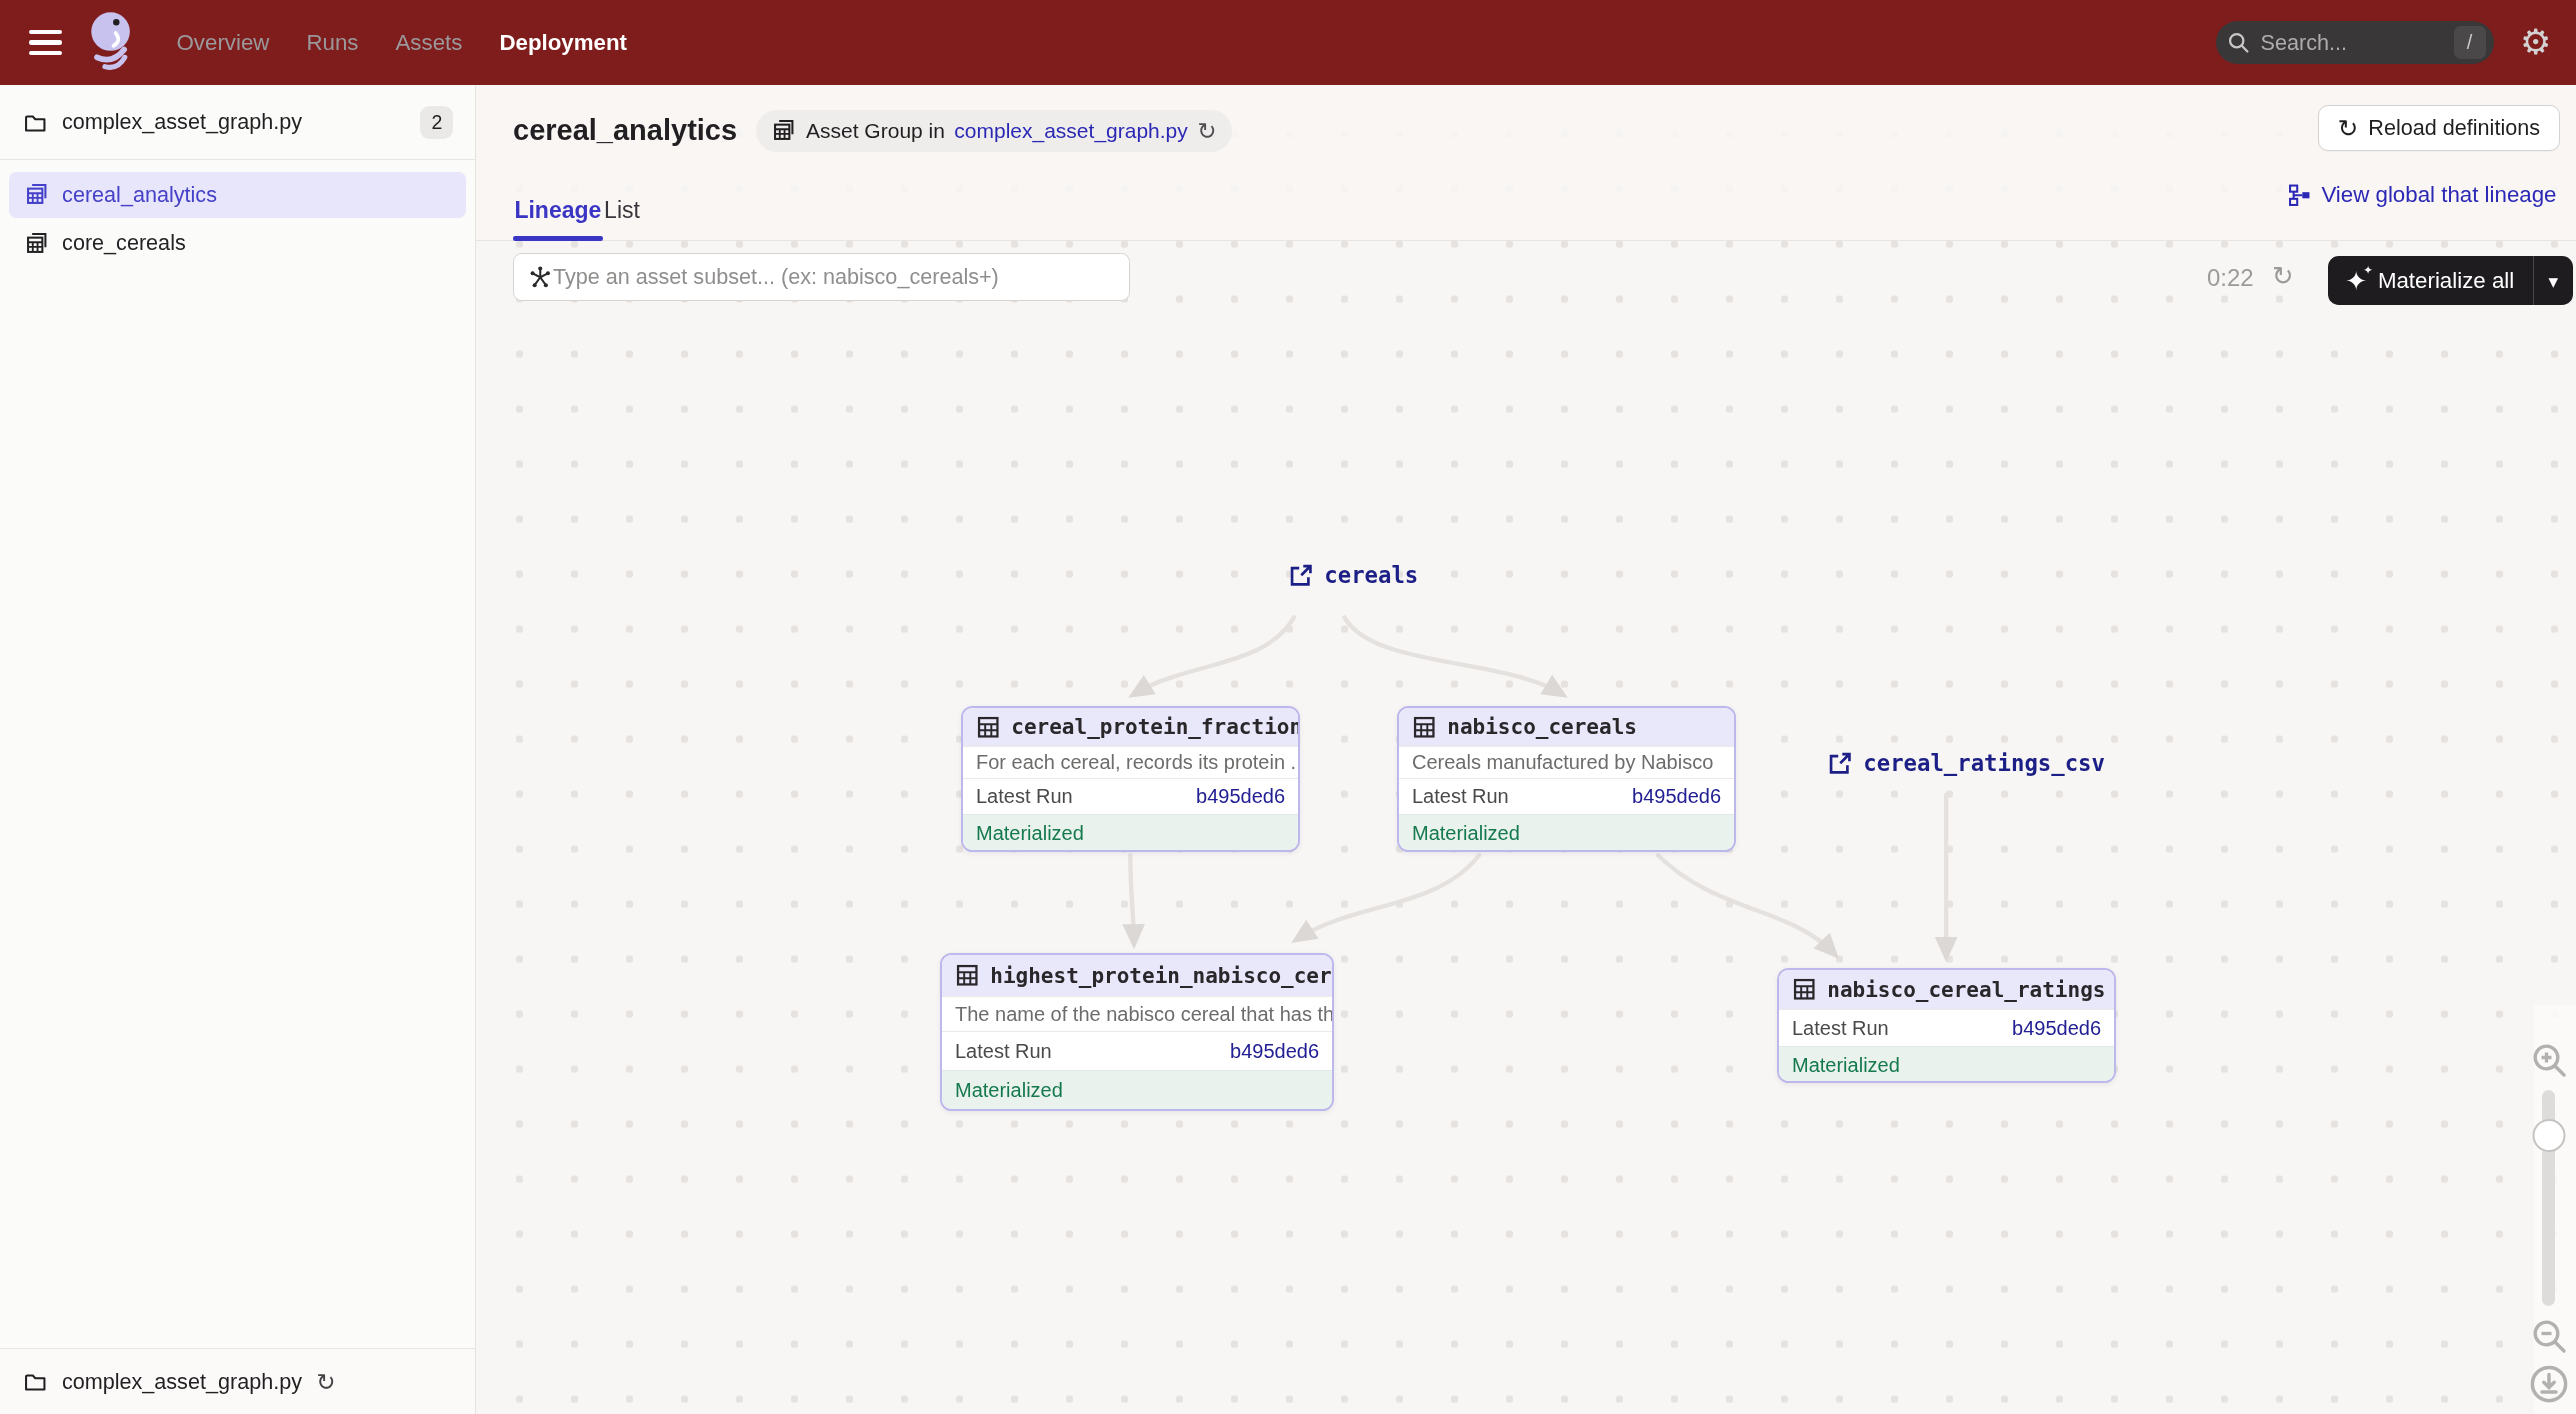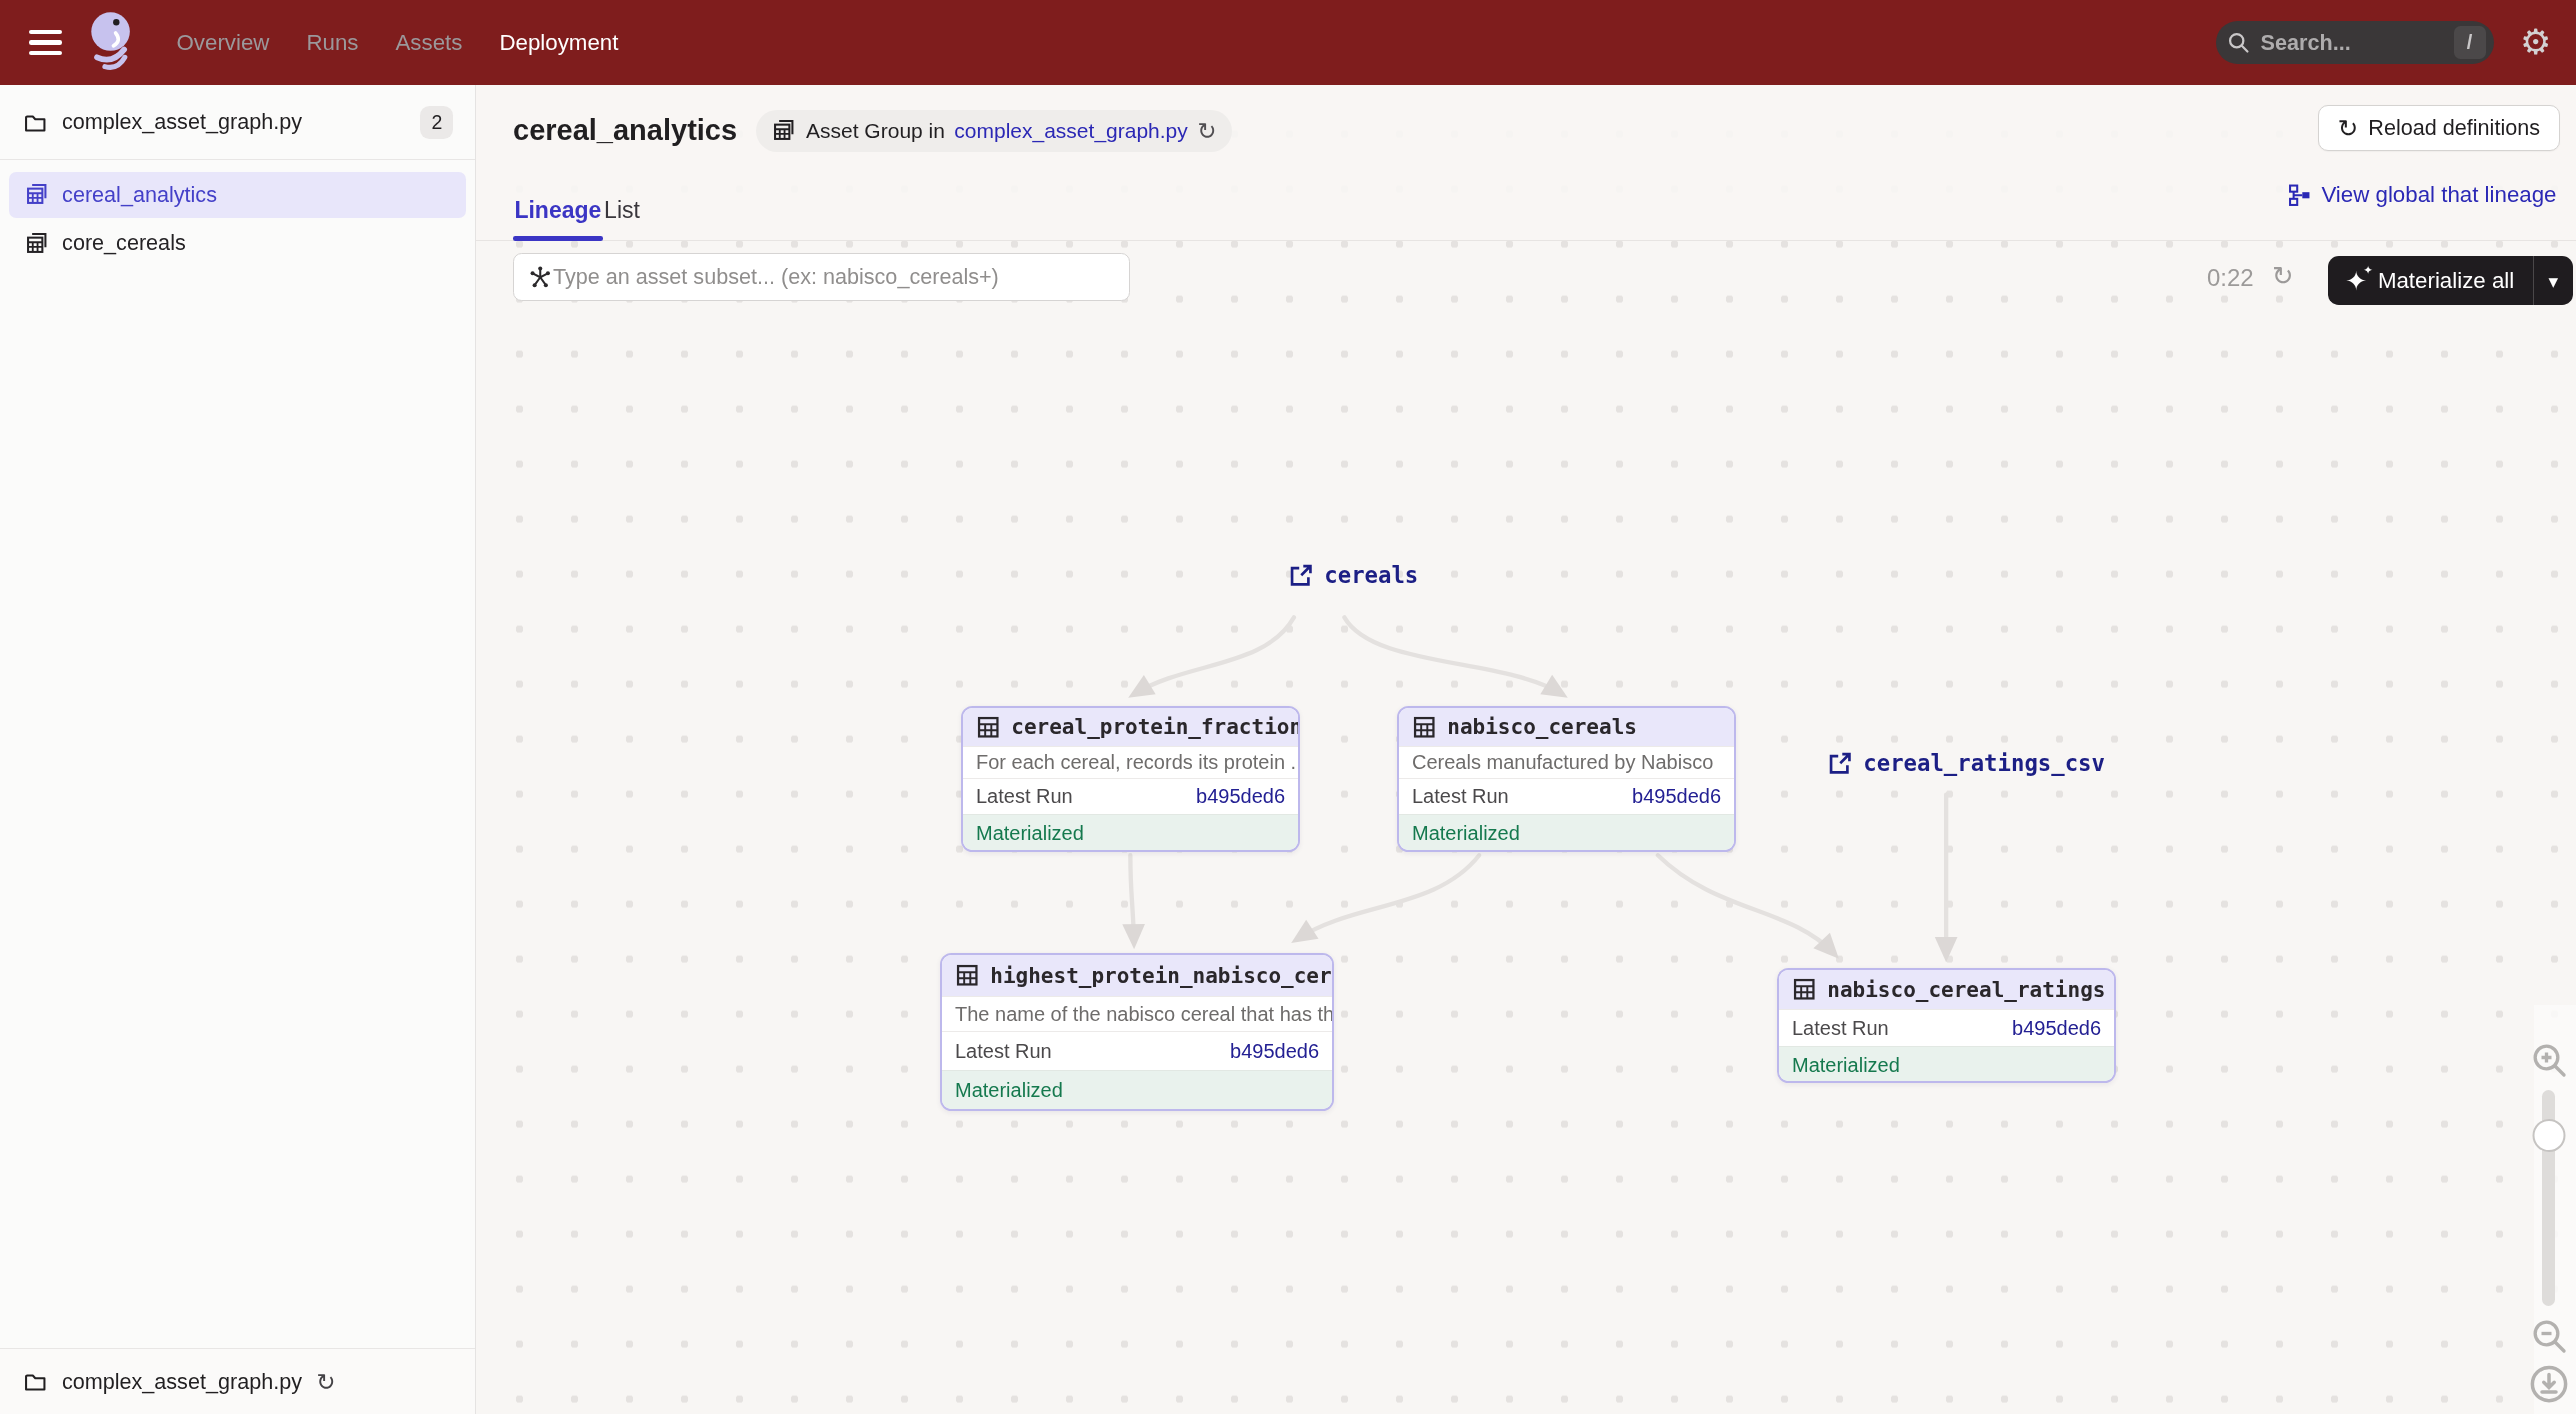--- a/index.html
+++ b/index.html
@@ -16,25 +16,25 @@
   
   .topnav {
     position:absolute; top:0; left:0; right:0; height:85px;
     background:#7f1d1d; display:flex; align-items:center;
   }
   .hamburger { margin-left:29px; display:flex; flex-direction:column; gap:6.5px; cursor:pointer; }
   .hamburger span { display:block; width:33px; height:4.3px; background:#FFFFFF; border-radius:2.2px; }
   .logo { margin-left:24.5px; width:50px; height:66px; }
   .nav-items { display:flex; gap:37px; margin-left:40px; }
   .nav-item { font-size:22.3px; color:#9B989B; cursor:pointer; }
-  .nav-item.active { color:#FFFFFF; font-weight:normal; }
+  .nav-item.active { color:#FFFFFF; font-weight:bold; }
   .topnav-right { margin-left:auto; display:flex; align-items:center; }
   .searchbox {
     width:278px; height:43px; background:#3A3738; border-radius:21.6px;
-    display:flex; align-items:center; padding:0 8.6px 0 10px;font-weight:bold;
+    display:flex; align-items:center; padding:0 8.6px 0 10px;
   }
   .search-placeholder { color:#AEACAD; font-size:21.6px; margin-left:10px; flex:1; }
   .slash-badge {
     width:32px; height:33px; background:#4B4849; border-radius:6.5px;
     color:#C9C7C8; font-size:20px; display:flex; align-items:center; justify-content:center;
   }
   .gear { margin:0 24.5px 0 26px; font-size:35px; color:#D3D1D2; cursor:pointer; line-height:1; }
 
   
   .sidebar {

